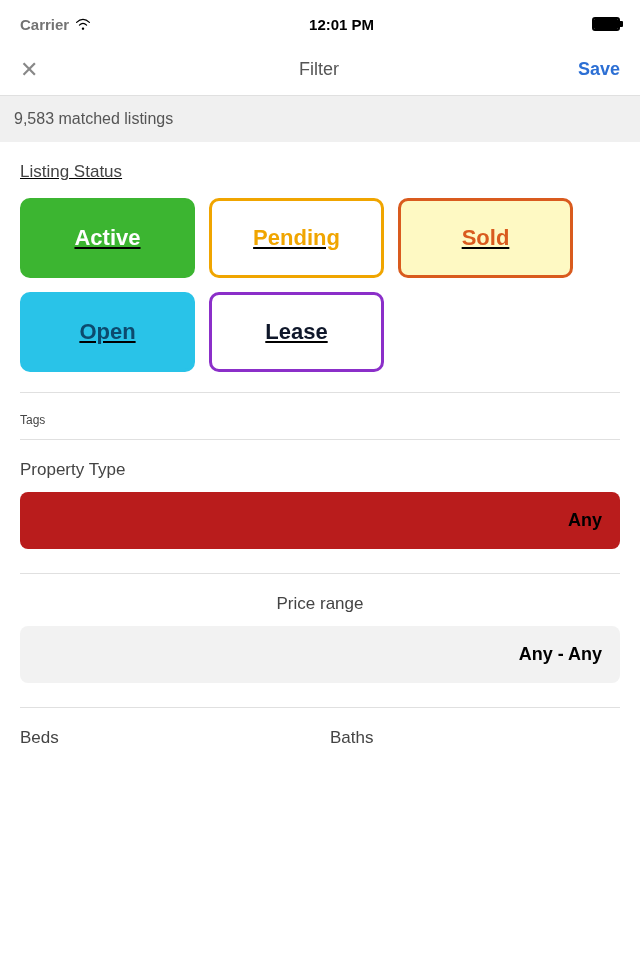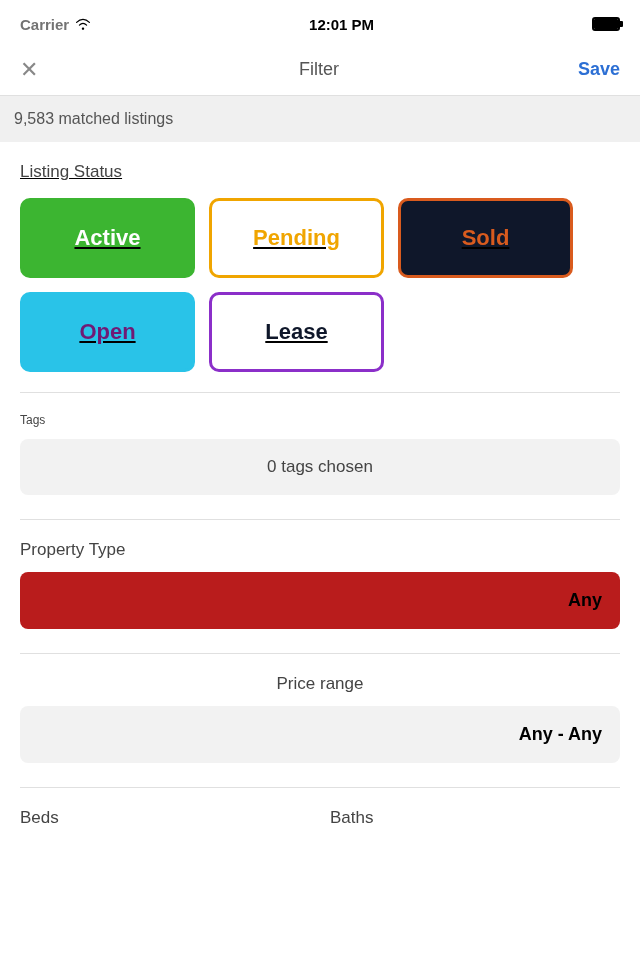--- a/index.html
+++ b/index.html
@@ -139,27 +139,27 @@
       background: #3cb531;
       color: #ffffff;
       border-color: #3cb531;
     }
     .status-btn.pending {
       background: #ffffff;
       color: #f0a500;
       border-color: #f0a500;
     }
     .status-btn.sold {
-      background: #0f172a;
+      background: #fef9c3;
       color: #d95b1e;
       border-color: #d95b1e;
     }
     .status-btn.open-selected {
       background: #29c3e8;
-      color: #701a75;
+      color: #0c4a6e;
       border-color: #29c3e8;
     }
     .status-btn.lease {
       background: #ffffff;
       color: #0f172a;
       border-color: #8b2fc9;
     }
 
     
     .divider {
@@ -305,23 +305,20 @@
     <button class="status-btn lease">
       <span>Lease</span>
     </button>
   </div>
 </div>
 
 <div class="divider"></div>
 
 <div class="section-tags">
   <div class="tags-title">Tags</div>
-  <button class="tags-button">
-    <span>0 tags chosen</span>
-  </button>
 </div>
 
 <div class="divider"></div>
 
 <div class="section-prop">
   <div class="prop-title">Property Type</div>
   <button class="prop-button">
     <span>Any</span>
   </button>
 </div>

